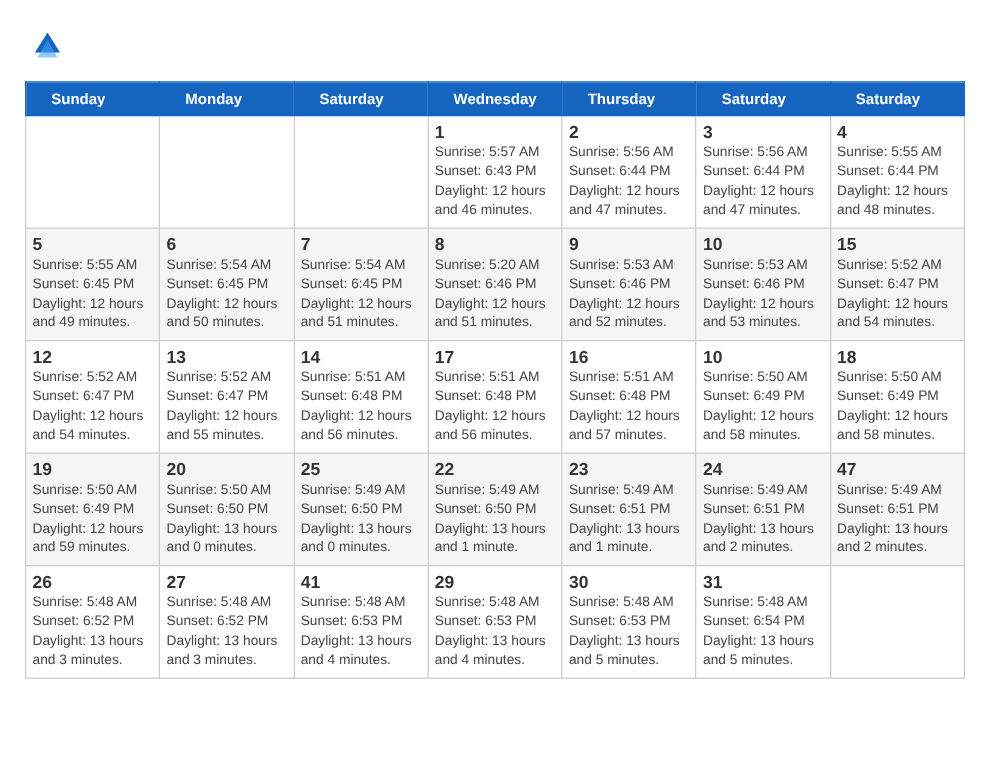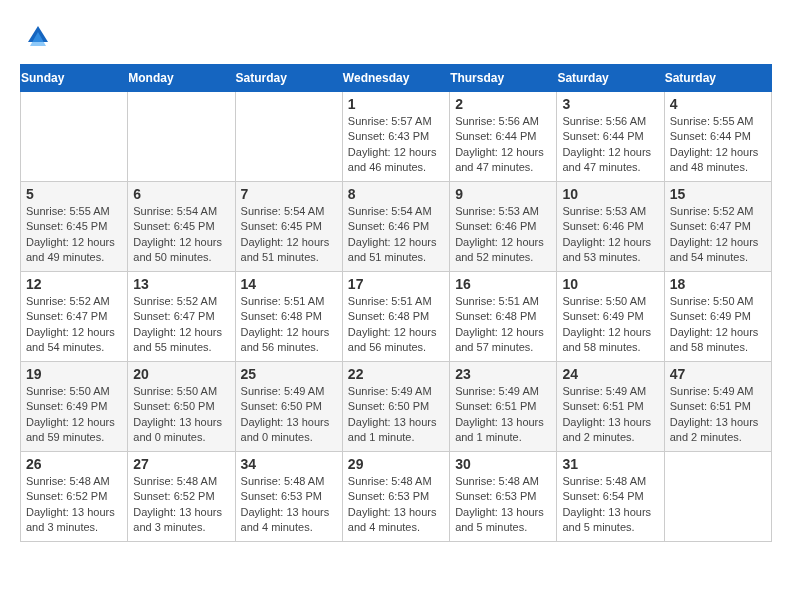--- a/index.html
+++ b/index.html
@@ -56,21 +56,21 @@
       border-collapse: collapse;
       table-layout: fixed;
     }
     thead tr {
       background-color: #1565C0;
     }
     thead th {
       color: white;
       font-size: 12px;
       font-weight: bold;
-      padding: 6px 0;
+      padding: 6px 20px;
       text-align: left;
       border: 1px solid #1565C0;
     }
     tbody td {
       border: 1px solid #ccc;
       vertical-align: top;
       padding: 4px 5px;
       font-size: 10px;
       color: #333;
       background: #fff;
@@ -180,21 +180,21 @@
         </td>
         <td>
           <span class="day-number">7</span>
           <div class="day-info">Sunrise: 5:54 AM
 Sunset: 6:45 PM
 Daylight: 12 hours
 and 51 minutes.</div>
         </td>
         <td>
           <span class="day-number">8</span>
-          <div class="day-info">Sunrise: 5:54 AM
+          <div class="day-info">Sunrise: 5:20 AM
 Sunset: 6:46 PM
 Daylight: 12 hours
 and 51 minutes.</div>
         </td>
         <td>
           <span class="day-number">9</span>
           <div class="day-info">Sunrise: 5:53 AM
 Sunset: 6:46 PM
 Daylight: 12 hours
 and 52 minutes.</div>
@@ -325,21 +325,21 @@
 and 3 minutes.</div>
         </td>
         <td>
           <span class="day-number">27</span>
           <div class="day-info">Sunrise: 5:48 AM
 Sunset: 6:52 PM
 Daylight: 13 hours
 and 3 minutes.</div>
         </td>
         <td>
-          <span class="day-number">34</span>
+          <span class="day-number">41</span>
           <div class="day-info">Sunrise: 5:48 AM
 Sunset: 6:53 PM
 Daylight: 13 hours
 and 4 minutes.</div>
         </td>
         <td>
           <span class="day-number">29</span>
           <div class="day-info">Sunrise: 5:48 AM
 Sunset: 6:53 PM
 Daylight: 13 hours

